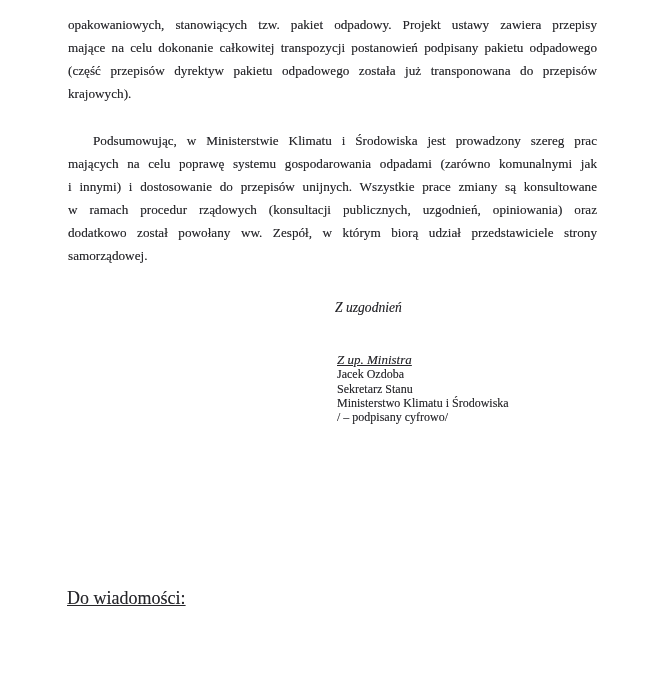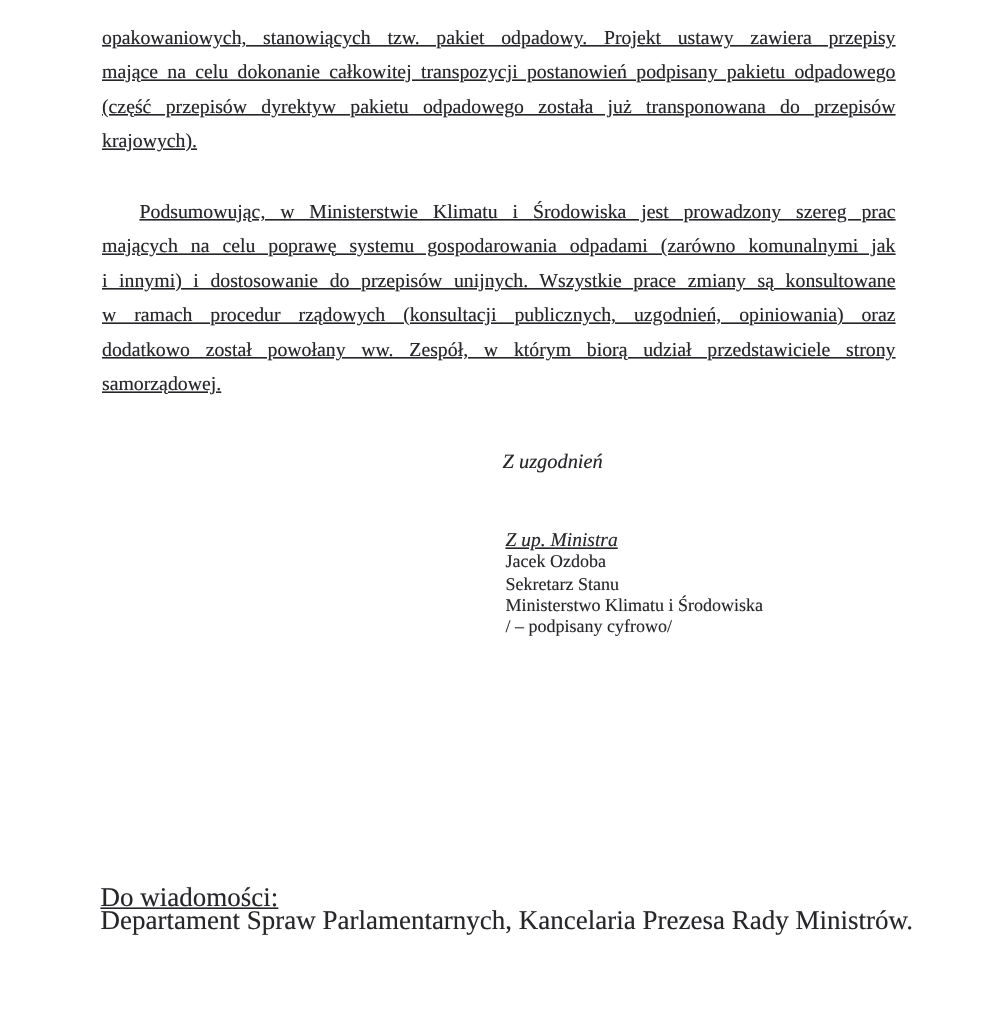--- a/index.html
+++ b/index.html
@@ -19,21 +19,20 @@
     height: 684px;
     background: #ffffff;
     overflow: hidden;
   }
   .para {
     position: absolute;
     left: 68px;
     width: 529px;
     font-size: 13.2px;
     text-shadow: 0 0 0.5px rgba(38,38,42,0.45);
-    text-decoration: underline;
   }
   .para-1 { top: 13px; }
   .para-2 { top: 111px; }
   .line {
     height: 23px;
     line-height: 23px;
   }
   .just {
     text-align: justify;
     text-align-last: justify;
@@ -97,16 +96,15 @@
   <div class="sig">
     <div class="sig-auth">Z up. Ministra</div>
     <div>Jacek Ozdoba</div>
     <div>Sekretarz Stanu</div>
     <div>Ministerstwo Klimatu i Środowiska</div>
     <div>/ – podpisany cyfrowo/</div>
   </div>
 
   <div class="cc">
     <div class="cc-head">Do wiadomości:</div>
-    <div>Departament Spraw Parlamentarnych, Kancelaria Prezesa Rady Ministrów.</div>
   </div>
 
 </div>
 
 </body></html>

